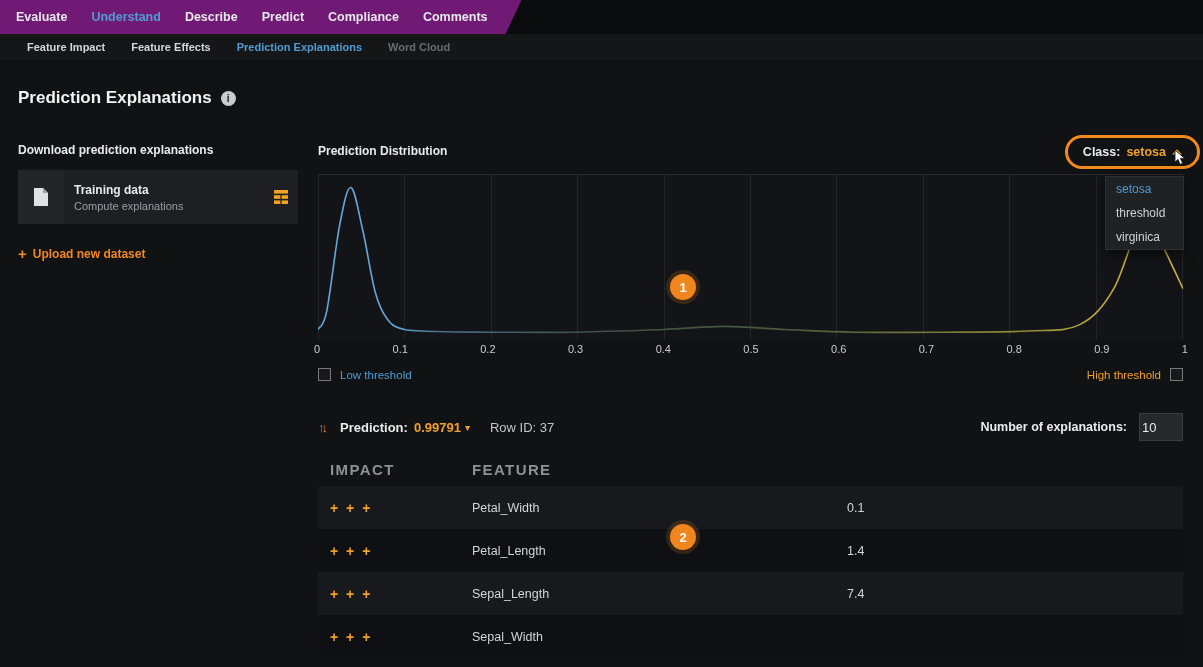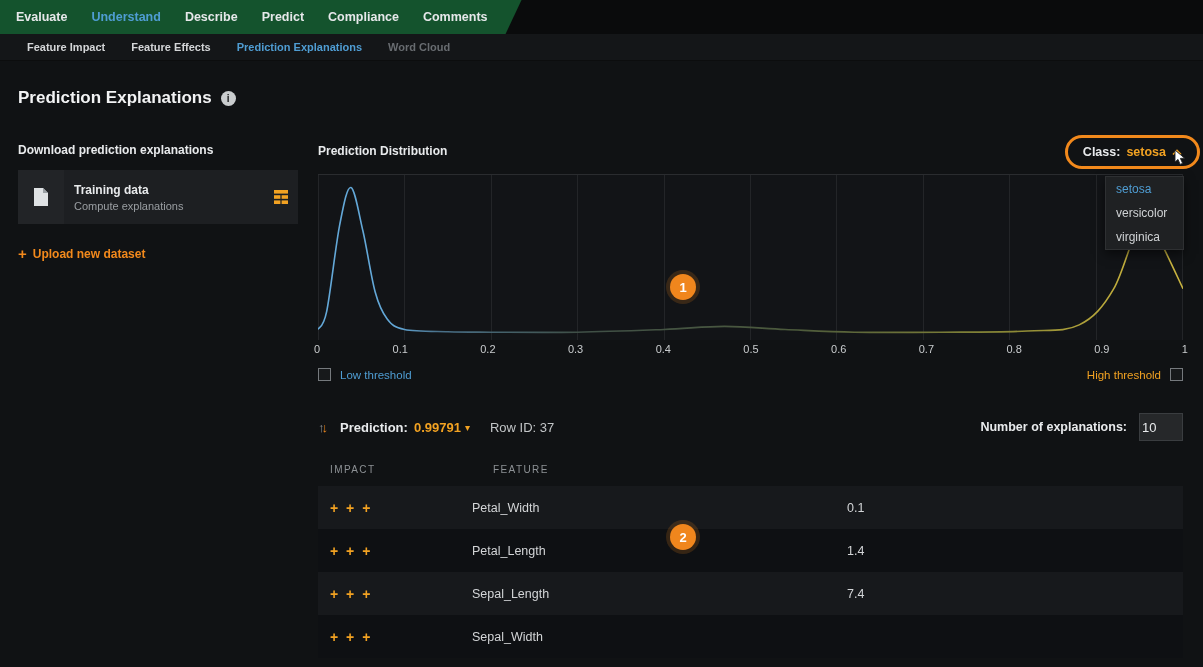--- a/index.html
+++ b/index.html
@@ -2,21 +2,21 @@
 <html><head>
 <meta charset="utf-8">
 <style>
   * { box-sizing: border-box; }
   body { margin:0; background:#0a0b0c; font-family:"Liberation Sans", sans-serif; }
   .page { position:relative; width:1203px; height:667px; background:#101214; overflow:hidden; }
 
   
   .topbar { position:absolute; top:0; left:0; width:100%; height:34px; background:#0a0b0c; }
   .tabstrip { position:absolute; top:0; left:0; height:34px; display:flex; align-items:center; gap:24px;
-              padding:0 34px 0 16px; background:#14532d;
+              padding:0 34px 0 16px; background:#701a75;
               clip-path:polygon(0 0,100% 0,calc(100% - 16px) 100%,0 100%); }
   .tab { font-size:12.5px; font-weight:bold; color:#e6e8ea; white-space:nowrap; cursor:pointer; }
   .tab.active { color:#4f9dd3; }
 
   .subnav { position:absolute; top:34px; left:0; width:100%; height:27px; background:#141618;
             display:flex; align-items:center; gap:26px; padding-left:27px; border-bottom:1px solid #0c0d0e; }
   .subtab { font-size:11px; font-weight:bold; color:#d4d6d8; white-space:nowrap; cursor:pointer; }
   .subtab.active { color:#4f9dd3; }
   .subtab.disabled { color:#686c70; }
 
@@ -73,21 +73,21 @@
   .pred-chevron { margin-left:4px; font-size:10px; color:#f2a222; cursor:pointer; }
   .row-id { margin-left:20px; font-size:13px; color:#c2c5c7; }
   .spacer { flex:1; }
   .num-label { font-size:12.5px; font-weight:bold; color:#e8eaec;text-align:center; }
   .num-input { margin-left:12px; width:44px; height:28px; background:#26282a; border:1px solid #3a3d40;
                color:#e8eaec; font-size:13px; font-family:inherit; }
 
   
   .xtable { position:absolute; left:318px; top:452px; width:865px; }
   .thead { display:grid; grid-template-columns:142px 375px 1fr; padding-left:12px; height:34px;
-           align-items:center; font-size:10px; letter-spacing:1.4px; color:#8d9195; font-weight:normal;gap:21px; }
+           align-items:center; font-size:15px; letter-spacing:1.4px; color:#8d9195; font-weight:bold; }
   .trow { display:grid; grid-template-columns:142px 375px 1fr; padding-left:12px; height:43px;
           align-items:center; font-size:12.5px; color:#d3d5d7; cursor:pointer; }
   .tbody .trow:nth-child(odd) { background:#17191c; }
   .tbody .trow:nth-child(even) { background:#0e1013; }
   .impact { color:#f2a222; font-weight:bold; font-size:14px; letter-spacing:2px; }
 
   
   .badge { position:absolute; width:26px; height:26px; border-radius:50%; background:#f0861d; color:#fff;
            font-weight:bold; font-size:13px; display:flex; align-items:center; justify-content:center;
            box-shadow:0 0 0 4px rgba(240,134,29,0.18); z-index:4; }
@@ -196,21 +196,21 @@
 
   <div class="class-box">
     <span class="class-label">Class:</span>
     <span class="class-value">setosa</span>
     <svg width="10" height="7" viewBox="0 0 10 7">
       <path d="M1 5.5 L5 1.5 L9 5.5" fill="none" stroke="#f2a222" stroke-width="1.6"></path>
     </svg>
   </div>
   <div class="dropdown">
     <div class="dd-item selected">setosa</div>
-    <div class="dd-item">versicolor</div>
+    <div class="dd-item">threshold</div>
     <div class="dd-item">virginica</div>
   </div>
   <div class="cursor">
     <svg width="14" height="16" viewBox="0 0 14 16">
       <path d="M1 0 L1 12 L4 9.4 L6.2 14.4 L8.6 13.3 L6.4 8.4 L10.6 8.2 Z" fill="#ffffff" stroke="#202224" stroke-width="0.9"></path>
     </svg>
   </div>
 
   <div class="pred-row">
     <span class="sort-up">↑</span>

